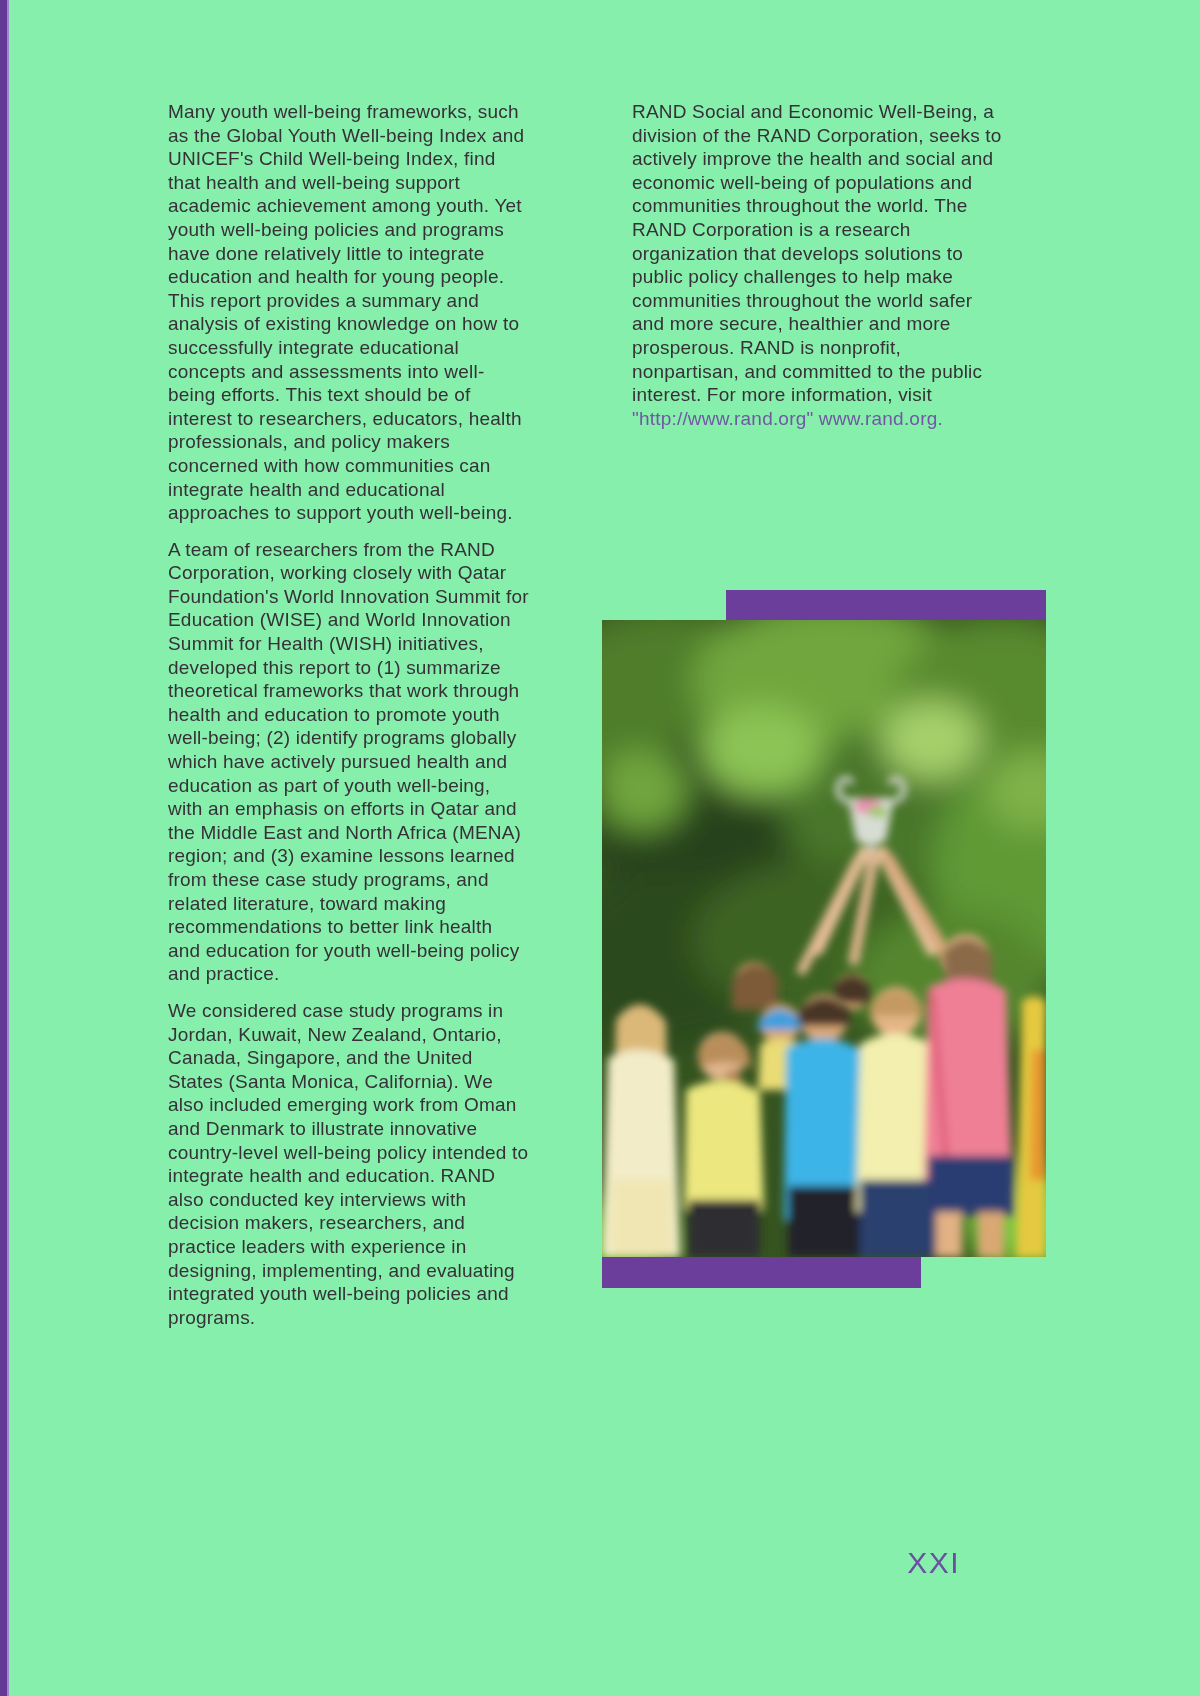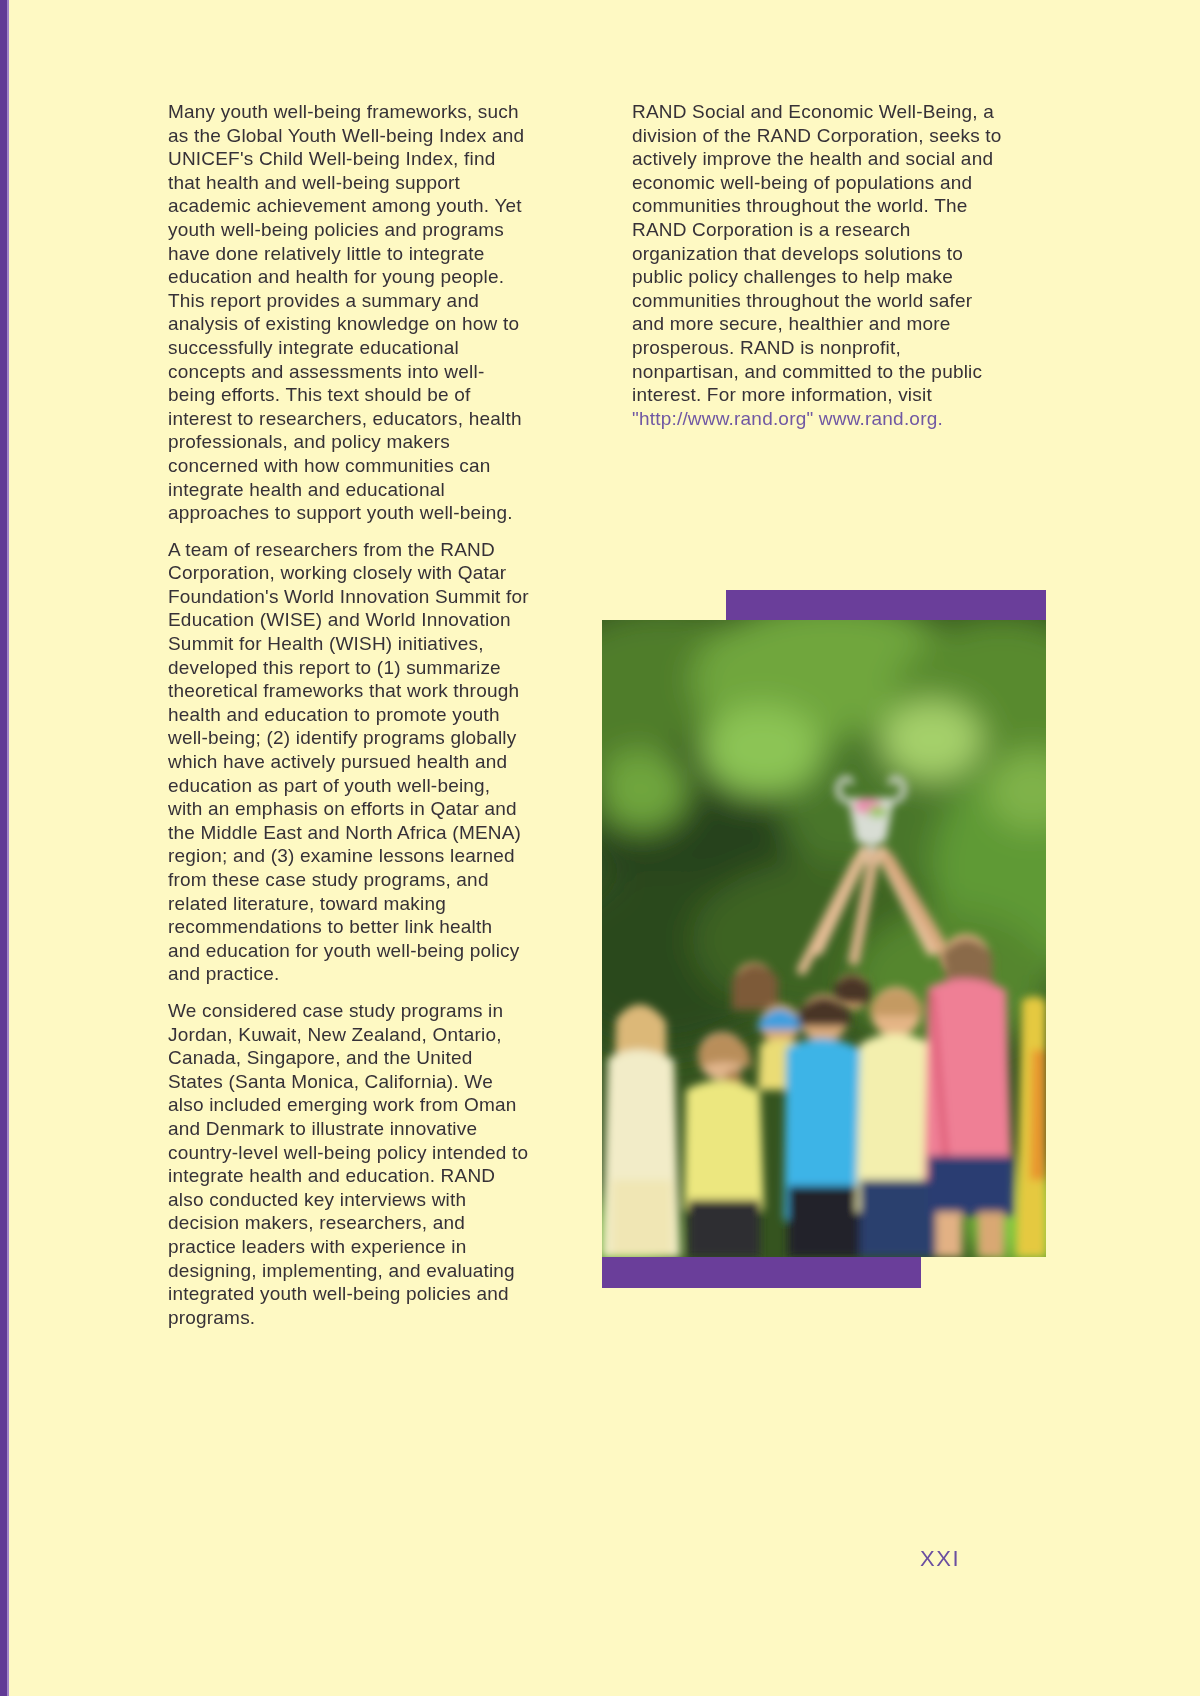--- a/index.html
+++ b/index.html
@@ -4,21 +4,21 @@
 <style>
   html, body {
     margin: 0;
     padding: 0;
     background: #ffffff;
   }
   .page {
     position: relative;
     width: 1200px;
     height: 1696px;
-    background: #fef9c3;
+    background: #86efac;
     overflow: hidden;
     font-family: "Liberation Sans", sans-serif;
   }
   
   .left-strip {
     position: absolute;
     left: 0; top: 0;
     width: 7px; height: 1696px;
     background: #613a95;
   }
@@ -66,21 +66,21 @@
     background: #3a5c22;
     overflow: hidden;
   }
   .photo svg { display: block; width: 100%; height: 100%; }
   .page-number {
     position: absolute;
     left: 820px; top: 1546px;
     width: 140px;
     text-align: right;
     color: #6b4fa0;
-    font-size: 22px;
+    font-size: 30px;
     letter-spacing: 1.5px;
   }
 </style>
 </head>
 <body>
 
 <div class="page">
 
   <div class="left-strip"></div>
   <div class="left-strip-inner"></div>

